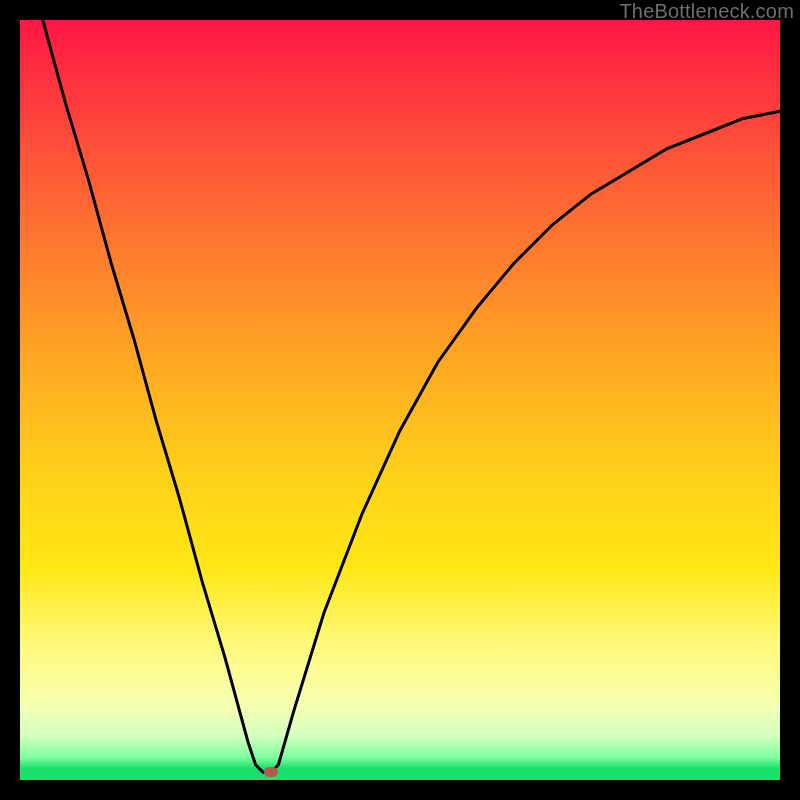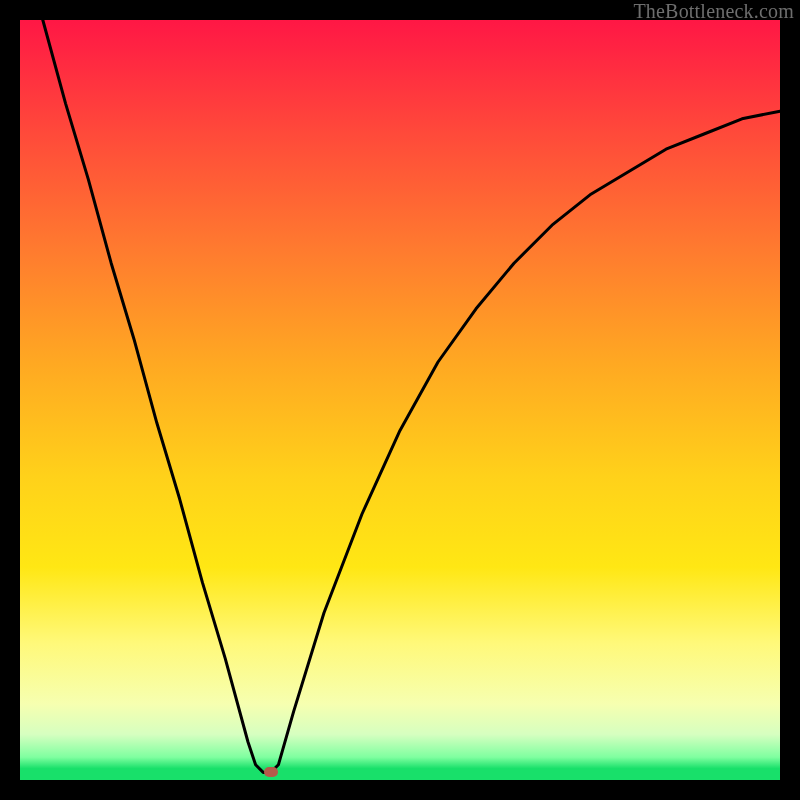--- a/index.html
+++ b/index.html
@@ -42,21 +42,20 @@
   }
   .watermark {
     position: absolute;
     top: 0px;
     right: 6px;
     color: #6e6e6e;
     font-size: 20px;
     font-weight: 500;
     letter-spacing: 0.2px;
     user-select: none;
-    font-family: Liberation Serif, serif;
   }
   svg.curve {
     position: absolute;
     left: 0;
     top: 0;
     width: 760px;
     height: 760px;
     overflow: visible;
   }
   .marker {

